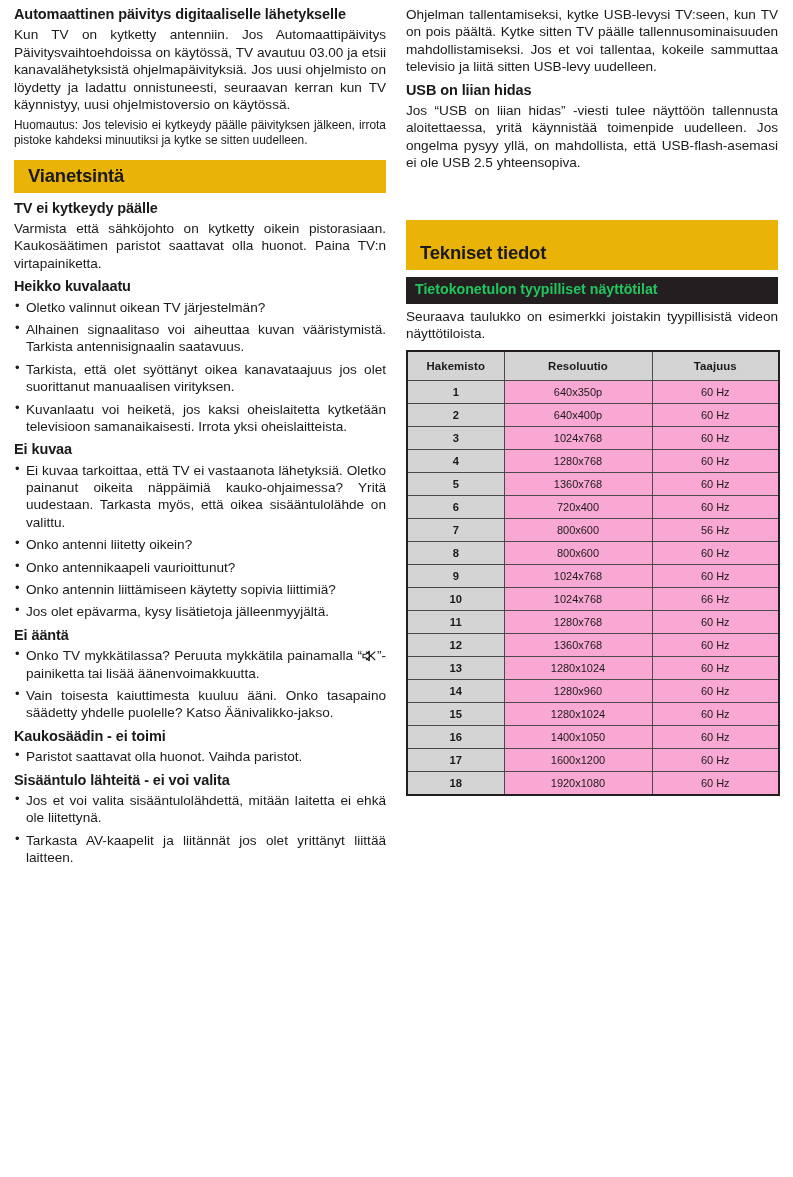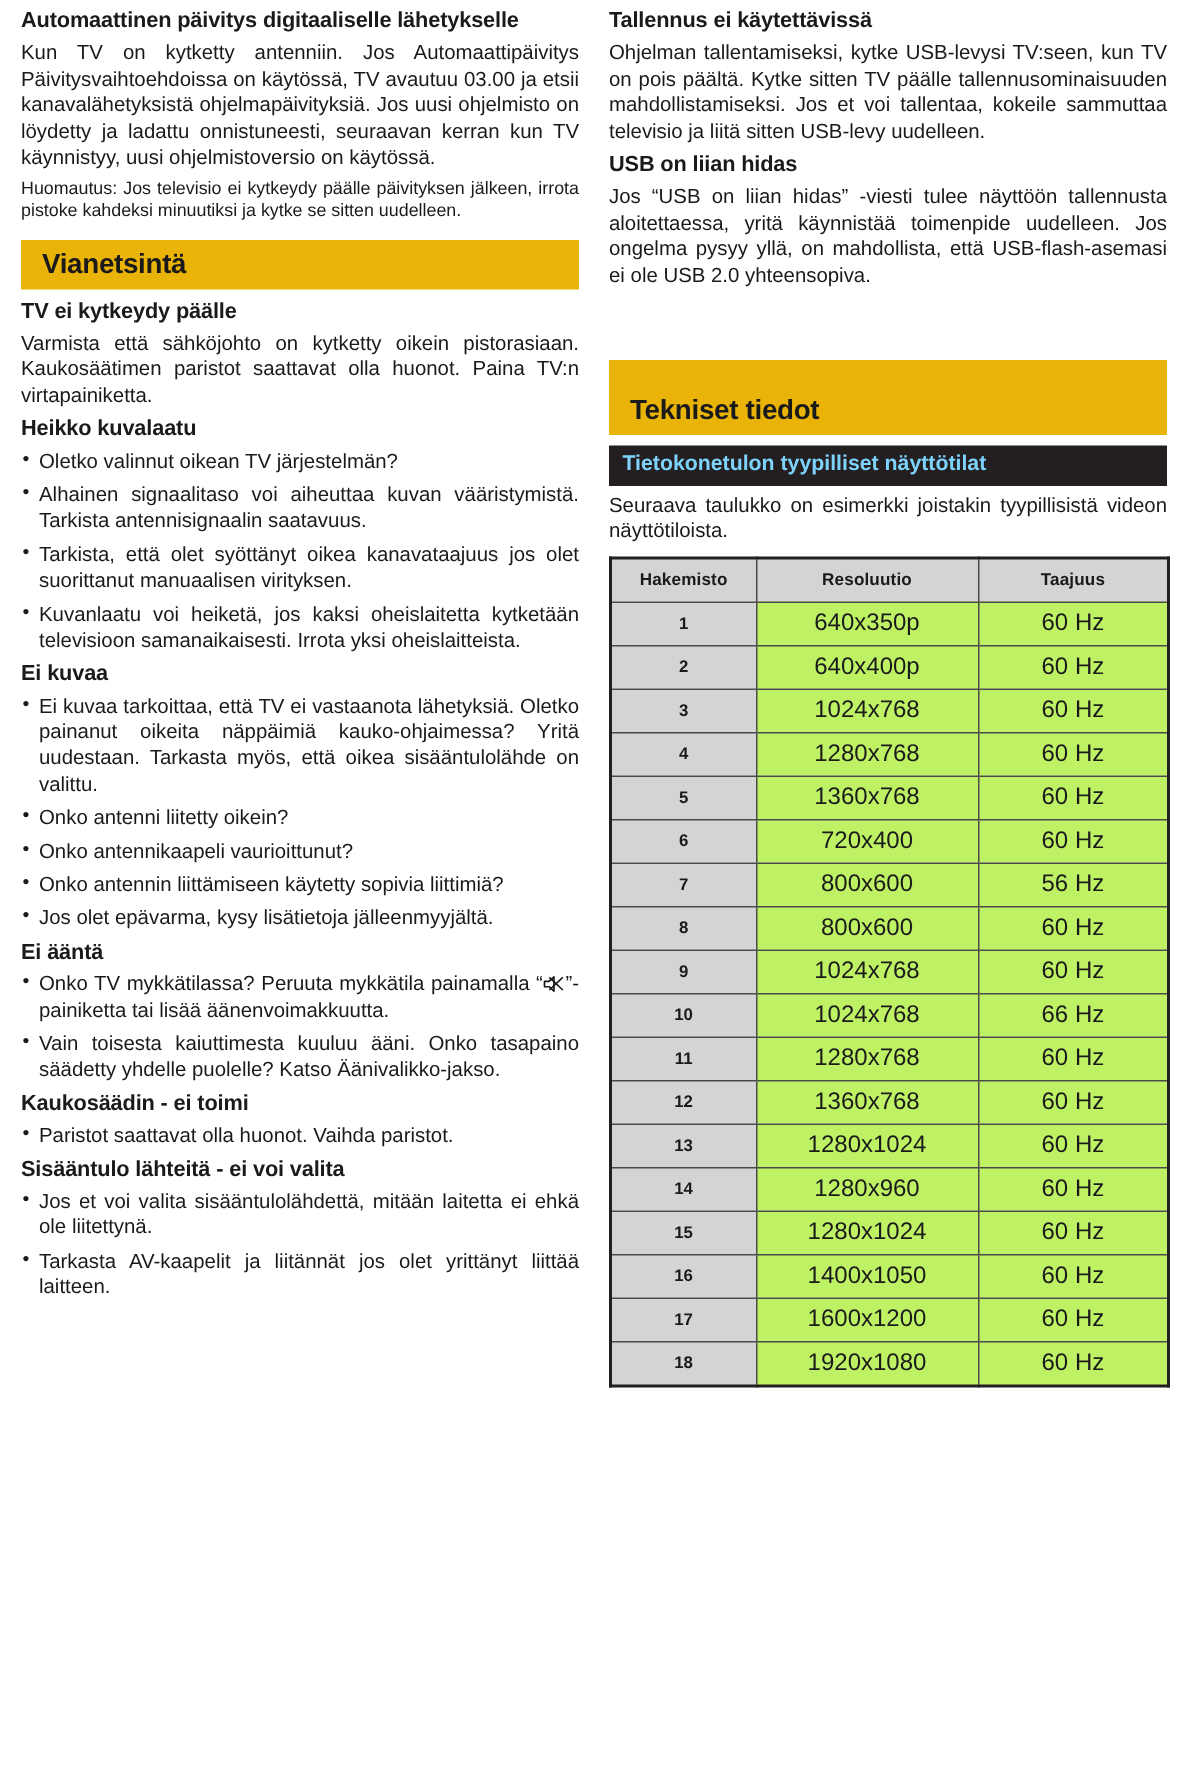--- a/index.html
+++ b/index.html
@@ -87,21 +87,21 @@
     line-height: 1.15;
     letter-spacing: -0.2px;
   }
   .section-bar.tech {
     margin-top: 0;
     padding: 22px 0 7px 14px;
   }
   
   .black-bar {
     background: #231f20;
-    color: #7dd3fc;
+    color: #22c55e;
     font-size: 14.2px;
     font-weight: bold;
     padding: 4px 0 5px 9px;
     margin: 0 0 4px 0;
     line-height: 1.25;
   }
   
   .tech-block { margin-top: 48px; }
 
   
@@ -118,23 +118,23 @@
     vertical-align: middle;
   }
   table.modes thead th {
     background: #d4d4d4;
     font-size: 11.4px;
     font-weight: bold;
     padding: 8px 0 8px 0;
     letter-spacing: 0.1px;
   }
   table.modes tbody td {
-    font-size: 16px;
+    font-size: 11px;
     padding: 5px 0 5px 0;
-    background: #bef264;
+    background: #f9a8d4;
   }
   table.modes tbody td.idx {
     background: #d4d4d4;
     font-weight: bold;
     font-size: 11.2px;
   }
   col.c-idx { width: 97px; }
   col.c-res { width: 148px; }
   col.c-freq { width: 127px; }
 
@@ -231,25 +231,24 @@
       <h2 class="sub">Sisääntulo lähteitä - ei voi valita</h2>
       <ul class="bullets">
         <li>Jos et voi valita sisääntulolähdettä, mitään laitetta ei ehkä ole liitettynä.</li>
         <li>Tarkasta AV-kaapelit ja liitännät jos olet yrittänyt liittää laitteen.</li>
       </ul>
 
     </div>
 
     <div class="col">
 
-      <h2 class="sub first">Tallennus ei käytettävissä</h2>
       <p class="body">Ohjelman tallentamiseksi, kytke USB-levysi TV:seen, kun TV on pois päältä. Kytke sitten TV päälle tallennusominaisuuden mahdollistamiseksi. Jos et voi tallentaa, kokeile sammuttaa televisio ja liitä sitten USB-levy uudelleen.</p>
 
       <h2 class="sub">USB on liian hidas</h2>
-      <p class="body">Jos “USB on liian hidas” -viesti tulee näyttöön tallennusta aloitettaessa, yritä käynnistää toimenpide uudelleen. Jos ongelma pysyy yllä, on mahdollista, että USB-flash-asemasi ei ole USB 2.0 yhteensopiva.</p>
+      <p class="body">Jos “USB on liian hidas” -viesti tulee näyttöön tallennusta aloitettaessa, yritä käynnistää toimenpide uudelleen. Jos ongelma pysyy yllä, on mahdollista, että USB-flash-asemasi ei ole USB 2.5 yhteensopiva.</p>
 
       <div class="tech-block">
         <div class="section-bar tech">Tekniset tiedot</div>
         <div class="black-bar">Tietokonetulon tyypilliset näyttötilat</div>
         <p class="body">Seuraava taulukko on esimerkki joistakin tyypillisistä videon näyttötiloista.</p>
 
         <table class="modes">
           <colgroup>
             <col class="c-idx">
               <col class="c-res">

